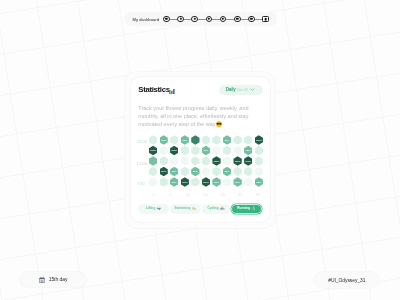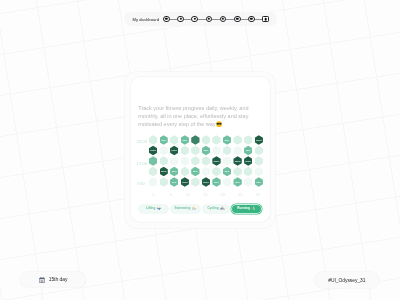--- a/index.html
+++ b/index.html
@@ -108,20 +108,41 @@
         <div class="dash"></div>
         <div class="node"></div>
         <div class="dash"></div>
         <div class="node last"></div>
       </div>
   </div>
 
   <div class="card-outer"></div>
 
   <div class="card">
+    <div class="card-head">
+      <div class="title">
+          <span>Statistics</span>
+          <span class="emoji">
+            <svg width="5.6" height="5.6" viewBox="0 0 56 56">
+              <rect x="0" y="11" width="15" height="45" rx="2" fill="#1eae4b"></rect>
+              <rect x="21" y="17" width="15" height="39" rx="2" fill="#e8342f"></rect>
+              <rect x="41" y="0" width="15" height="56" rx="2" fill="#1963e0"></rect>
+            </svg>
+          </span>
+        </div>
+      <div class="sel">
+        <span class="a">Daily</span>
+        <span class="b">Nov 24</span>
+        <span class="chev">
+          <svg width="4.9" height="3.1" viewBox="0 0 14 9">
+              <path d="M2.2 2.6 L7 7 L11.8 2.6" fill="none" stroke="#74c5a4" stroke-width="2.4" stroke-linecap="round" stroke-linejoin="round"></path>
+            </svg>
+        </span>
+      </div>
+    </div>
 
     <div class="desc"><span>Track your fitness progress daily, weekly, and monthly, all in one place, effortlessly and stay motivated every step of the way</span><span class="em"><svg width="6.1" height="6.1" viewBox="0 0 60 60">
             <circle cx="30" cy="31" r="28" fill="#f5b01c"></circle>
             <circle cx="30" cy="31" r="25" fill="#fdc72c"></circle>
             <path d="M4 19 L56 19 L55 23 L5 23 Z" fill="#5b5f68"></path>
             <ellipse cx="18.5" cy="27" rx="12" ry="9.5" fill="#24262b"></ellipse>
             <ellipse cx="41.5" cy="27" rx="12" ry="9.5" fill="#24262b"></ellipse>
             <path d="M27 24 L33 24 L33 27 L27 27 Z" fill="#24262b"></path>
             <path d="M22 45 Q30 50 38 45" stroke="#c07c10" stroke-width="2.4" fill="none" stroke-linecap="round"></path>
           </svg></span></div>

